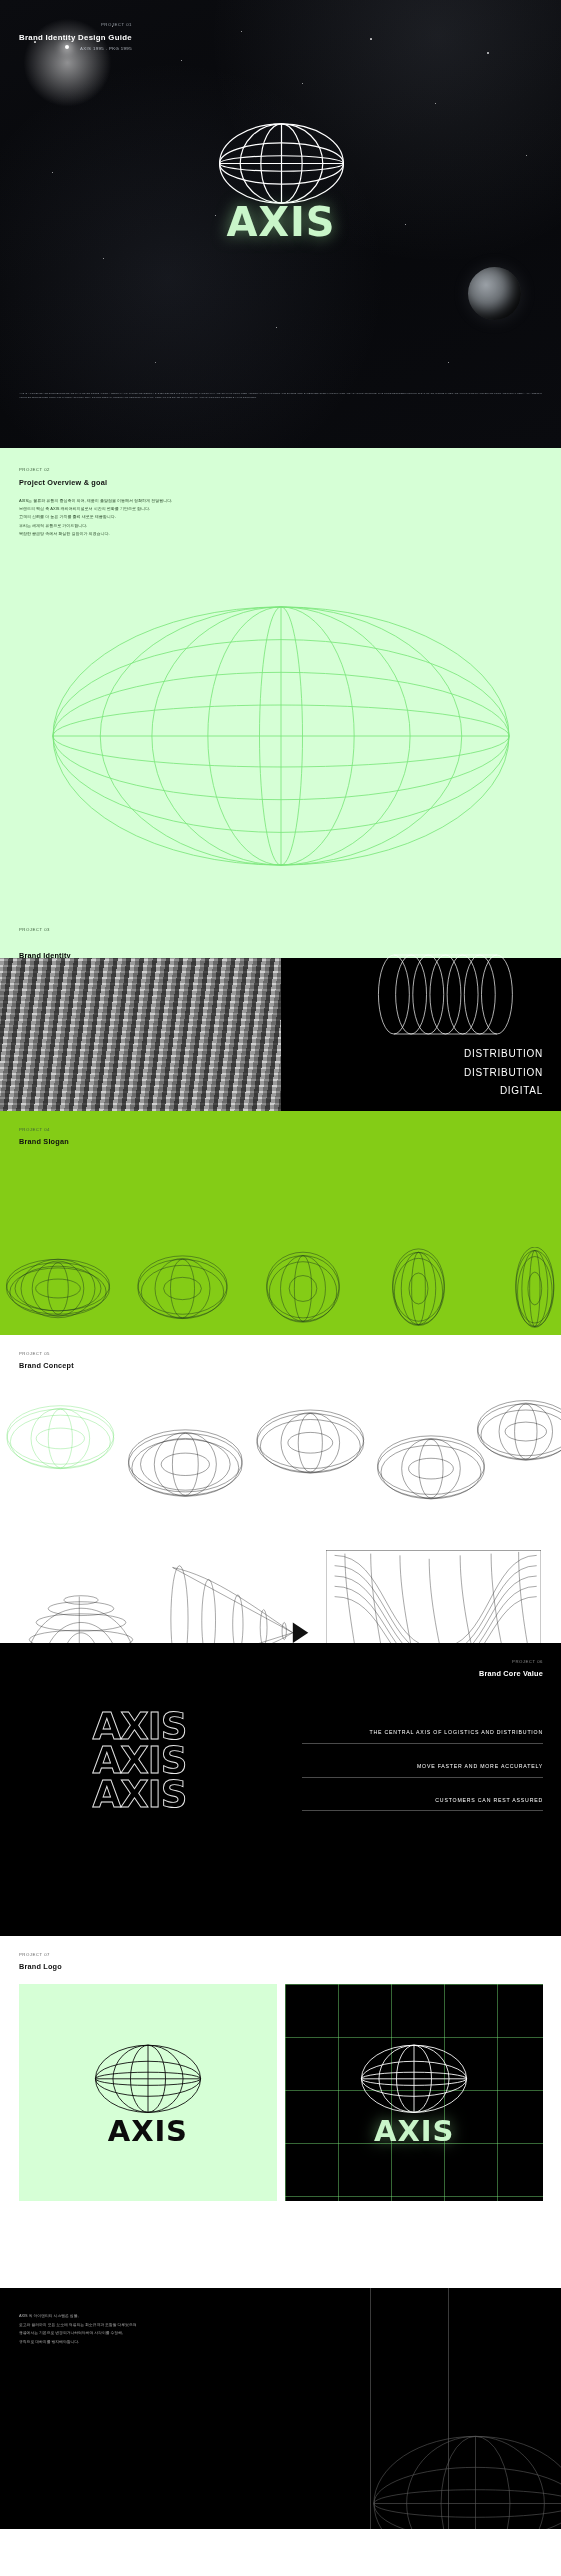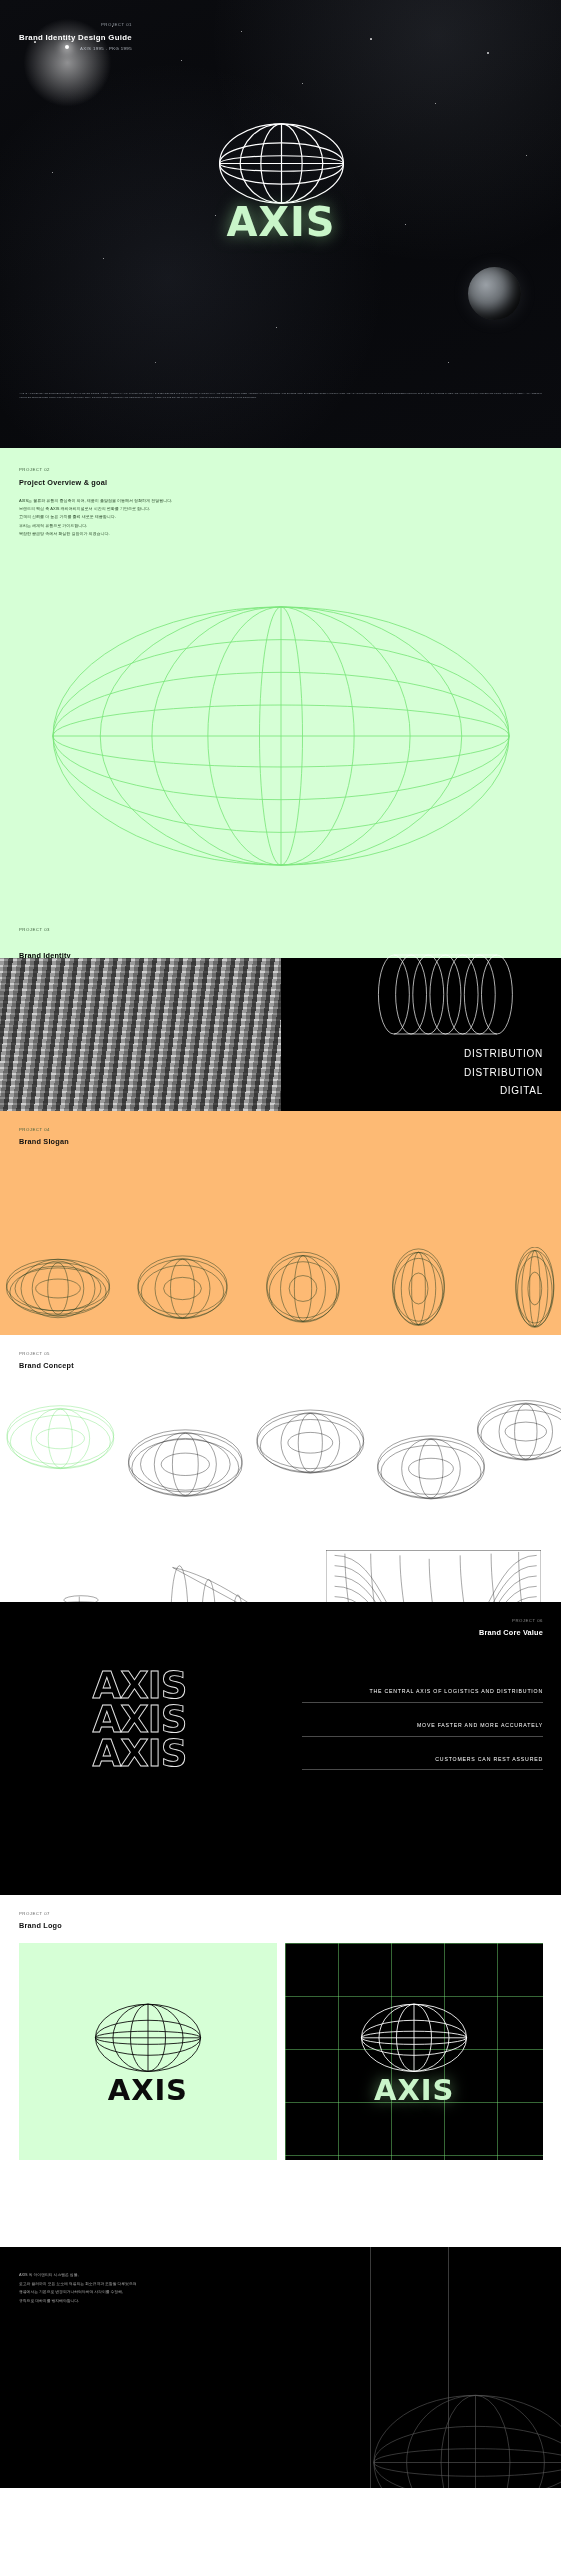--- a/index.html
+++ b/index.html
@@ -180,21 +180,21 @@
   .id-text div {
     font-size: 10px;
     letter-spacing: 0.7px;
     line-height: 1.85;
     font-weight: 300;
   }
   .spiral-holder { position: absolute; right: 41px; top: 34px; z-index: 3;}
 
   
   .slogan {
-    background: #fdba74;
+    background: #84cc16;
     padding: 15.5px 19px 0 19px;
     height: 224px;
     position: relative;
     color: #111;
   }
   .slogan .sec-label { color: #3b5c3b; }
   .slogan .sec-title { margin-top: 4.3px; }
   .slogan-main {
     margin-top: 53px;
     text-align: center;
@@ -210,21 +210,21 @@
     display: flex;
     align-items: center;
     justify-content: space-between;
     padding: 0 3.4px;
   }
 
   
   .concept {
     background: #fff;
     padding: 15.5px 19px 0 19px;
-    height: 267px;
+    height: 308px;
     position: relative;
     color: #111;
   }
   .concept .sec-label { color: #666; }
   .concept .sec-title { margin-top: 4.3px; }
 
   
   .core {
     background: #000;
     color: #fff;

